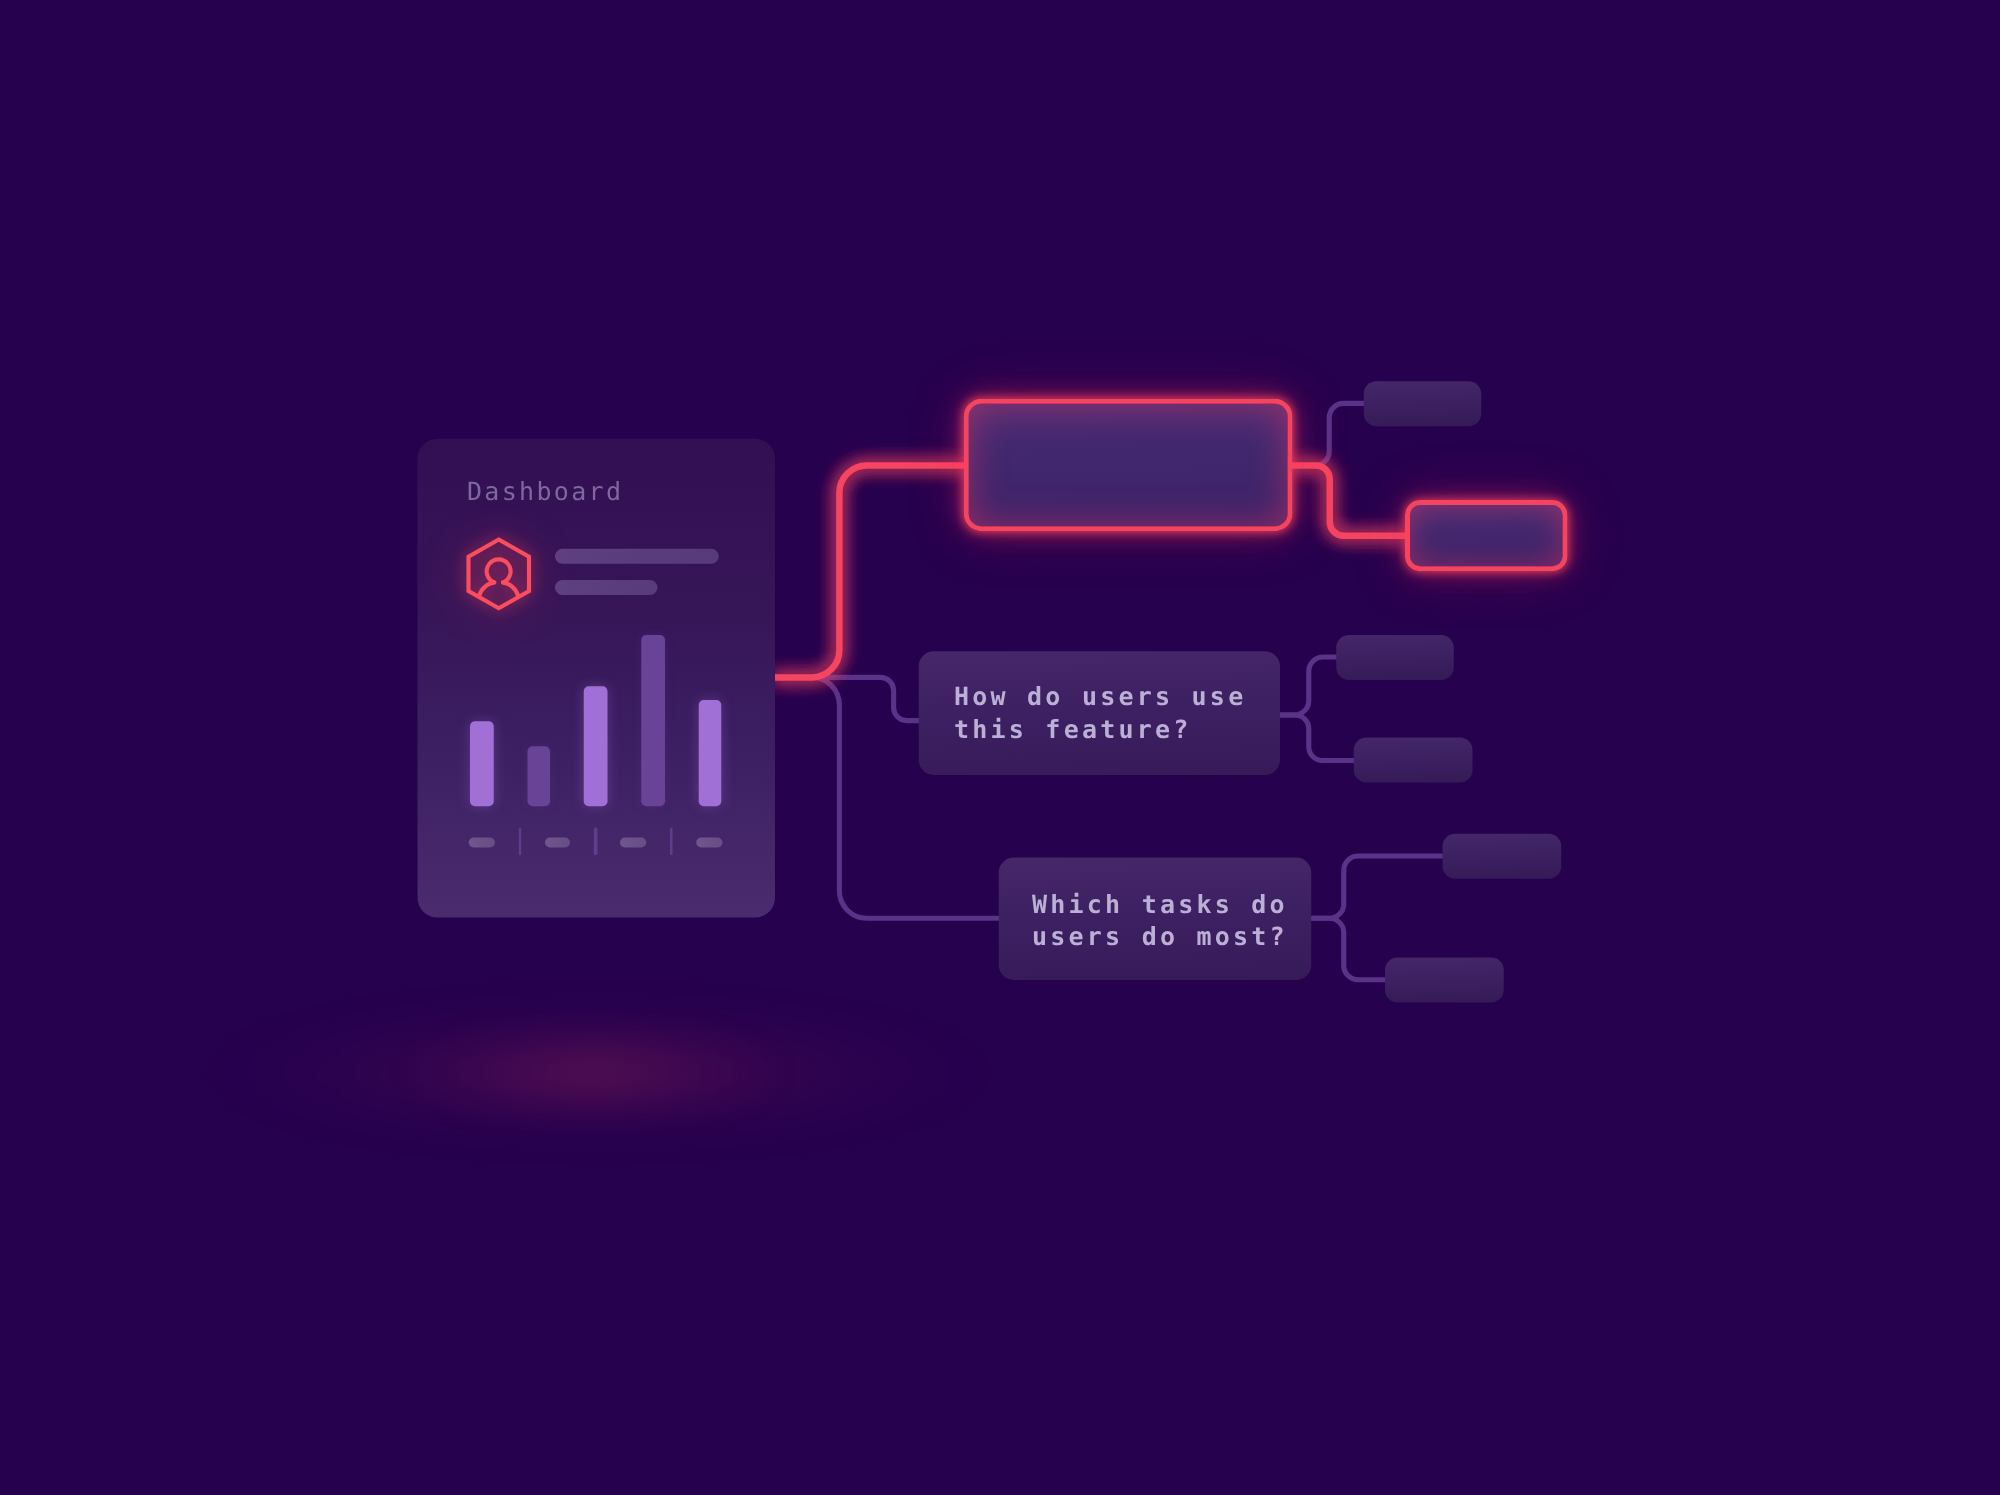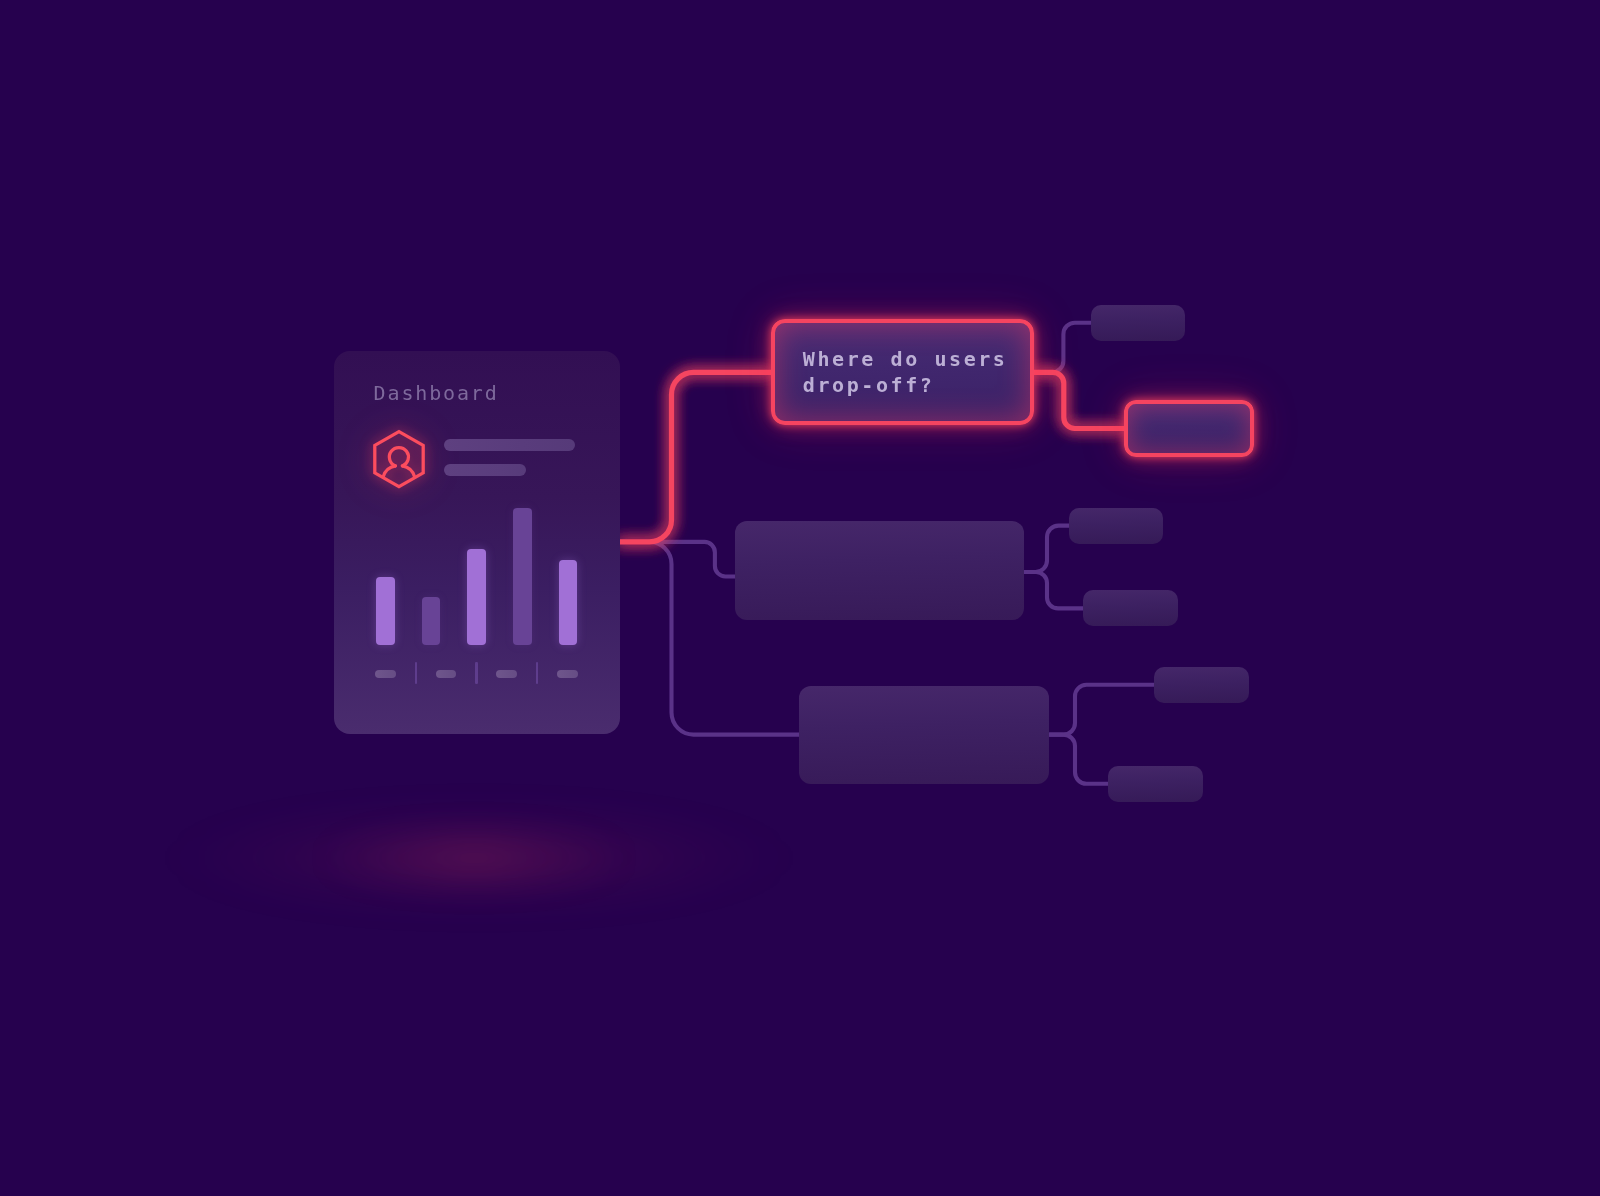--- a/index.html
+++ b/index.html
@@ -139,16 +139,18 @@
   <div id="leaf2"></div>
   <div class="leaf" id="leaf3" style="left:1069px;top:508px;width:94px;height:36px"></div>
   <div class="leaf" id="leaf4" style="left:1083px;top:590px;width:95px;height:36px"></div>
   <div class="leaf" id="leaf5" style="left:1154px;top:667px;width:95px;height:36px"></div>
   <div class="leaf" id="leaf6" style="left:1108px;top:766px;width:95px;height:36px"></div>
 
   <div class="node" id="node1"></div>
   <div class="node node-dim" id="node2" style="left:734.8px;top:520.8px;width:289.4px;height:99.2px"></div>
   <div class="node node-dim" id="node3" style="left:798.9px;top:685.9px;width:250.6px;height:98.4px"></div>
 
-  <div class="node-text" style="left:802.8px;top:345.6px"><span>Where do users</span>
-<span>drop-off?</span></div>
+  <div class="node-text" style="left:763.2px;top:543.6px"><span>How do users use</span>
+<span>this feature?</span></div>
+  <div class="node-text" style="left:825.6px;top:709.6px"><span>Which tasks do</span>
+<span>users do most?</span></div>
 
 </div>
 
 </body></html>

